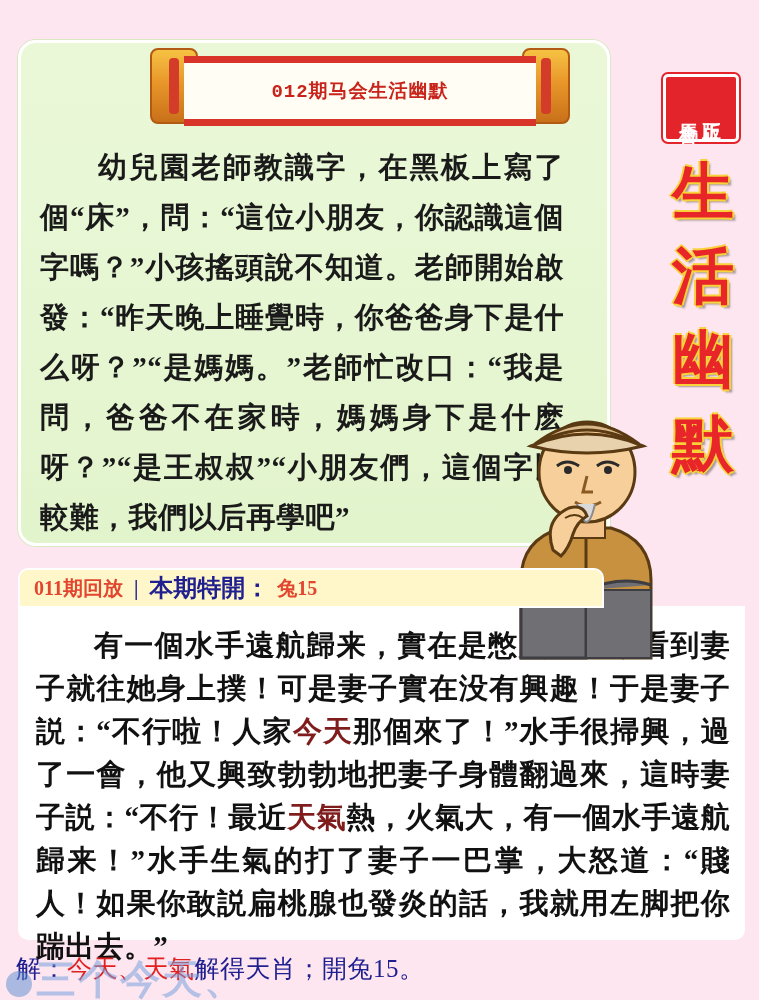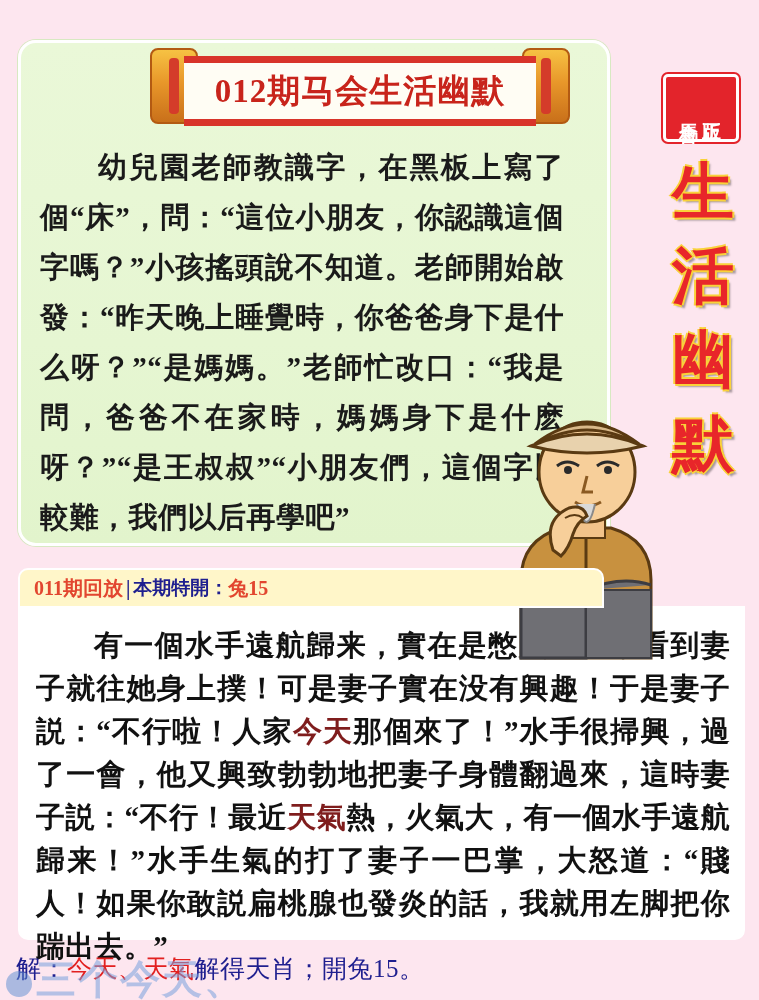--- a/index.html
+++ b/index.html
@@ -66,22 +66,22 @@
     top: 8px;
     height: 56px;
     background: #fffdf4;
     border-top: 7px solid #d8342a;
     border-bottom: 7px solid #d8342a;
     display: flex;
     align-items: center;
     justify-content: center;
   }
   .scroll-title {
-    font-family: Liberation Serif, serif;
-    font-size: 33px;
+    font-family: Liberation Mono, monospace;
+    font-size: 19px;
     font-weight: bold;
     color: #c8241b;
     letter-spacing: 1px;
     white-space: nowrap;
   }
 
   
   .joke-text {
     position: absolute;
     left: 40px;
@@ -164,24 +164,25 @@
     width: 586px;
     height: 40px;
     background: #fff6c9;
     border: 2px solid #ffffff;
     border-radius: 10px 10px 0 0;
     display: flex;
     align-items: center;
     padding-left: 14px;
     box-sizing: border-box;
     z-index: 5;
+    gap: 8px;
   }
   .review-bar .rb-a { color: #e2462f; font-size: 20px; font-weight: bold; }
   .review-bar .rb-sep { color: #1f1f8f; font-size: 20px; font-weight: bold; margin: 0 3px; }
-  .review-bar .rb-b { color: #1f1f8f; font-size: 19px; font-weight: bold; }
+  .review-bar .rb-b { color: #1f1f8f; font-size: 24px; font-weight: bold; }
   .review-bar .rb-c { color: #e2462f; font-size: 20px; font-weight: bold; }
   .review-bar .rb-d { color: #1f1f8f; font-size: 20px; font-weight: bold; }
 
   
   .bottom-panel {
     position: absolute;
     left: 18px;
     top: 606px;
     width: 723px;
     height: 330px;

